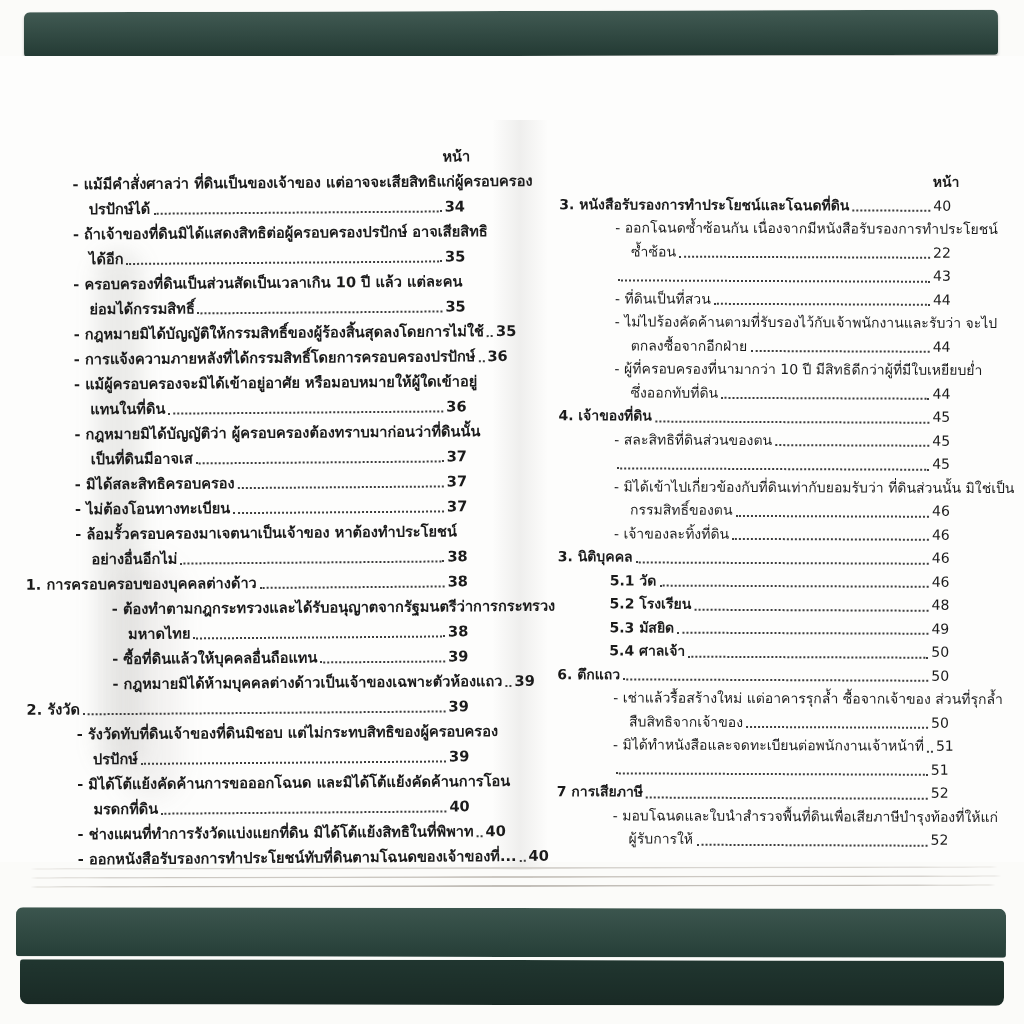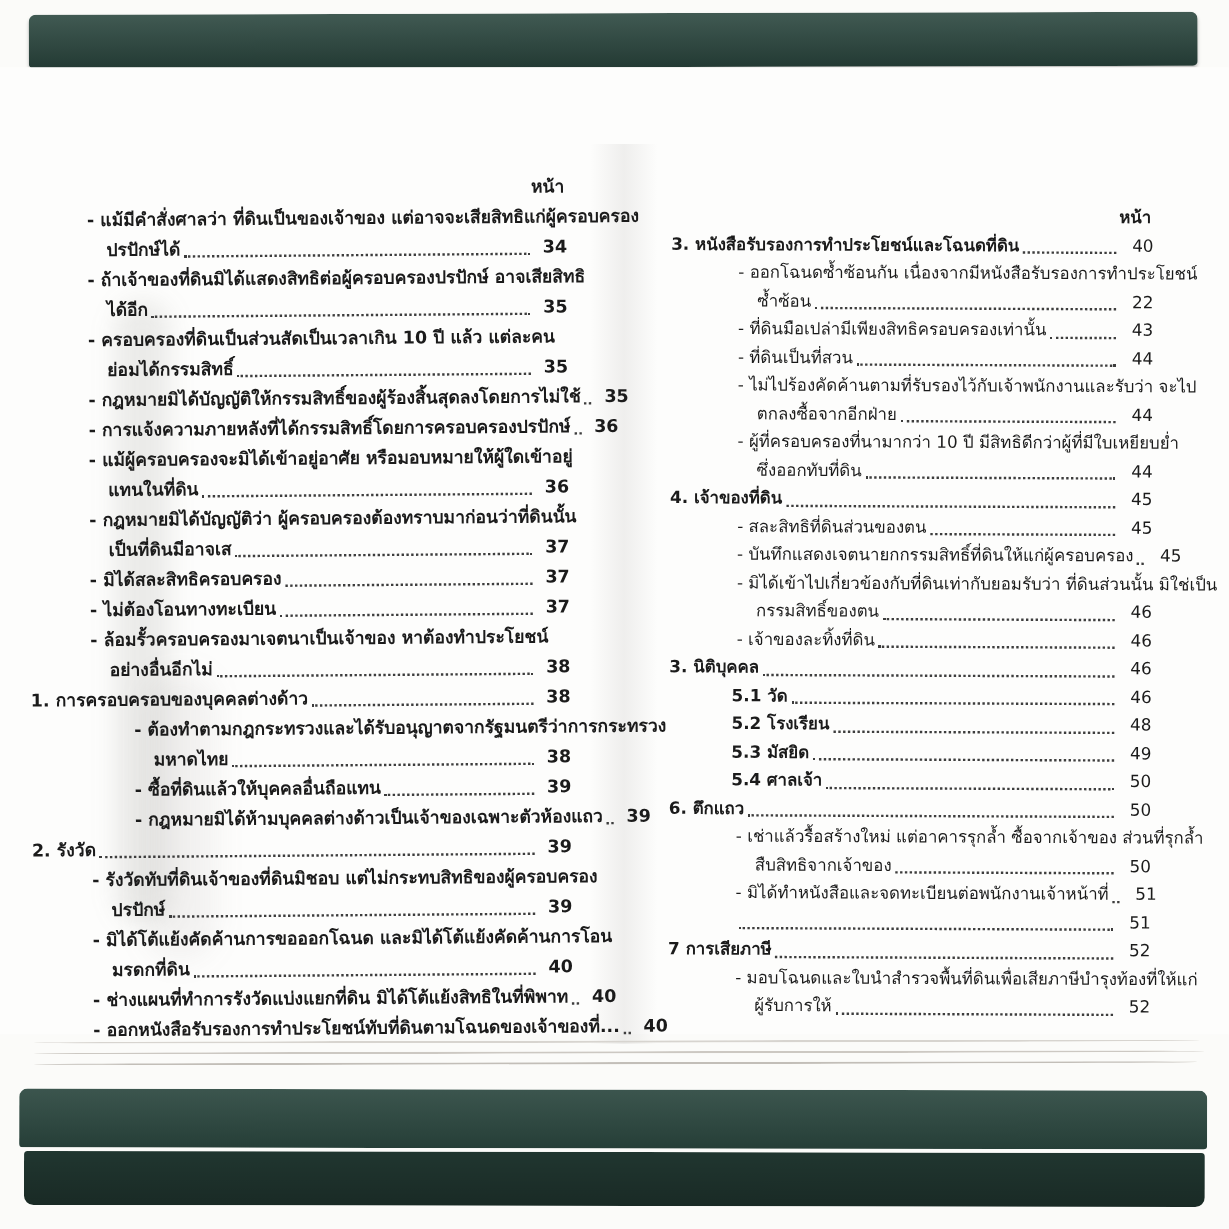--- a/index.html
+++ b/index.html
@@ -70,21 +70,21 @@
     text-align:right;font-weight:700;padding-right:2px;
   }
   .toc-line{white-space:nowrap;}
   .leader-line{display:flex;align-items:flex-end;}
   .toc-text{flex:0 0 auto;}
   .dots{
     flex:1 1 auto;min-width:6px;height:0;
     border-bottom:2px dotted #3d3d3d;
     margin:0 3px 6px 3px;
   }
-  .pg{flex:0 0 auto;min-width:28px;text-align:right;font-weight:400;}
+  .pg{flex:0 0 auto;min-width:28px;text-align:left;font-weight:400;}
   .col-left .pg{font-weight:600;}
   
   .row-section{font-weight:700;}
   .row-section .toc-line{padding-left:0;}
   .col-right .row-section .toc-line{padding-left:6px;}
   .row-subsection{font-weight:700;}
   .col-right .row-subsection .toc-line{padding-left:58px;}
   .col-left .row-item .l-first{padding-left:50px;}
   .col-left .row-item .l-rest{padding-left:66px;}
   .col-left .row-subitem .l-first{padding-left:86px;}
@@ -262,21 +262,20 @@
       <div class="toc-row row-subitem">
         <div class="toc-line l-first">- ออกโฉนดซ้ำซ้อนกัน เนื่องจากมีหนังสือรับรองการทำประโยชน์</div>
         <div class="toc-line l-rest leader-line">
           <span class="toc-text">ซ้ำซ้อน</span>
           <span class="dots"></span>
           <span class="pg">22</span>
         </div>
       </div>
       <div class="toc-row row-subitem">
         <div class="toc-line l-first leader-line">
-          <span class="toc-text">- ที่ดินมือเปล่ามีเพียงสิทธิครอบครองเท่านั้น</span>
           <span class="dots"></span>
           <span class="pg">43</span>
         </div>
       </div>
       <div class="toc-row row-subitem">
         <div class="toc-line l-first leader-line">
           <span class="toc-text">- ที่ดินเป็นที่สวน</span>
           <span class="dots"></span>
           <span class="pg">44</span>
         </div>
@@ -306,21 +305,20 @@
       </div>
       <div class="toc-row row-subitem">
         <div class="toc-line l-first leader-line">
           <span class="toc-text">- สละสิทธิที่ดินส่วนของตน</span>
           <span class="dots"></span>
           <span class="pg">45</span>
         </div>
       </div>
       <div class="toc-row row-subitem">
         <div class="toc-line l-first leader-line">
-          <span class="toc-text">- บันทึกแสดงเจตนายกกรรมสิทธิ์ที่ดินให้แก่ผู้ครอบครอง</span>
           <span class="dots"></span>
           <span class="pg">45</span>
         </div>
       </div>
       <div class="toc-row row-subitem">
         <div class="toc-line l-first">- มิได้เข้าไปเกี่ยวข้องกับที่ดินเท่ากับยอมรับว่า ที่ดินส่วนนั้น มิใช่เป็น</div>
         <div class="toc-line l-rest leader-line">
           <span class="toc-text">กรรมสิทธิ์ของตน</span>
           <span class="dots"></span>
           <span class="pg">46</span>

